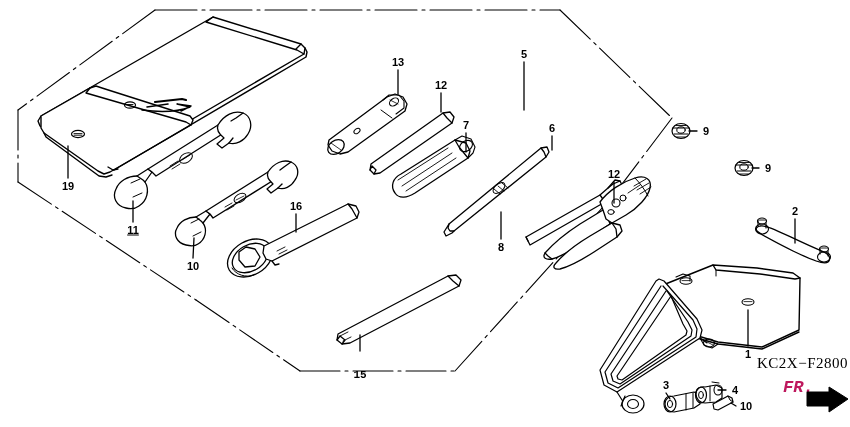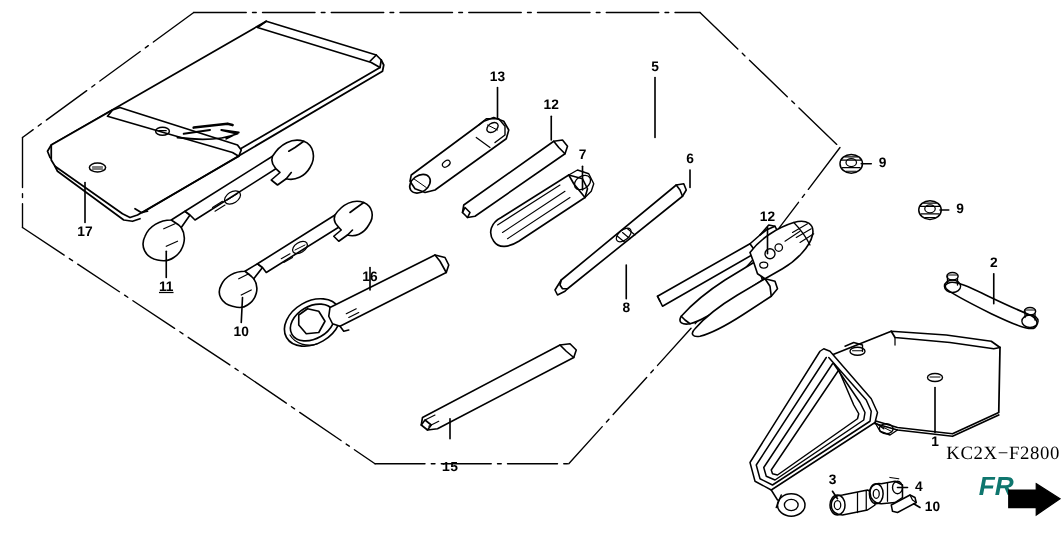--- a/index.html
+++ b/index.html
@@ -5,22 +5,22 @@
   html,body{margin:0;padding:0;background:#ffffff;}
   body{width:850px;height:427px;overflow:hidden;
        font-family:"Liberation Sans", sans-serif;color:#000;}
   #diagram{position:relative;width:850px;height:427px;background:#fff;}
   #art{position:absolute;left:0;top:0;width:850px;height:427px;}
   .lbl{position:absolute;font-family:"Liberation Sans", sans-serif;
        font-weight:bold;font-size:11px;line-height:15px;color:#000;
        white-space:nowrap;transform:translate(-50%,-50%);}
   #partno{position:absolute;font-family:"Liberation Serif", serif;
           font-size:15px;letter-spacing:.5px;color:#000;white-space:nowrap;}
-  #frlabel{position:absolute;font-family:Liberation Sans, sans-serif;
-           font-weight:bold;font-style:italic;font-size:21px;color:#0f766e;
+  #frlabel{position:absolute;font-family:Liberation Mono, monospace;
+           font-weight:bold;font-style:italic;font-size:17px;color:#be185d;
            white-space:nowrap;}
 </style>
 </head>
 <body>
 
 <div id="diagram">
 
   <svg id="art" viewBox="0 0 850 427">
     <g fill="none" stroke="#000" stroke-width="1.1" stroke-linecap="round" stroke-linejoin="round">
 
@@ -316,24 +316,24 @@
         <path d="M795 219 L795 243"></path>
         <path d="M748 346 L748 310"></path>
         <path d="M666 393 L670 399"></path>
         <path d="M726 390 L718 390"></path>
         <path d="M736 406 L731 403"></path>
       </g>
 
     </g>
   </svg>
 
-  <div class="lbl" style="left:68px;  top:186px;">17</div>
+  <div class="lbl" style="left:68px;  top:186px;">19</div>
   <div class="lbl" style="left:133px; top:230px;text-decoration:underline;">11</div>
   <div class="lbl" style="left:193px; top:266px;">10</div>
-  <div class="lbl" style="left:296px; top:222px;">16</div>
+  <div class="lbl" style="left:296px; top:206px;">16</div>
   <div class="lbl" style="left:360px; top:375px;font-family:Liberation Mono, monospace;">15</div>
   <div class="lbl" style="left:398px; top:62px;">13</div>
   <div class="lbl" style="left:441px; top:85px;">12</div>
   <div class="lbl" style="left:466px; top:125px;">7</div>
   <div class="lbl" style="left:552px; top:128px;">6</div>
   <div class="lbl" style="left:501px; top:247px;">8</div>
   <div class="lbl" style="left:524px; top:54px;">5</div>
   <div class="lbl" style="left:614px; top:174px;text-align:right;">12</div>
   <div class="lbl" style="left:706px; top:131px;">9</div>
   <div class="lbl" style="left:768px; top:168px;">9</div>

